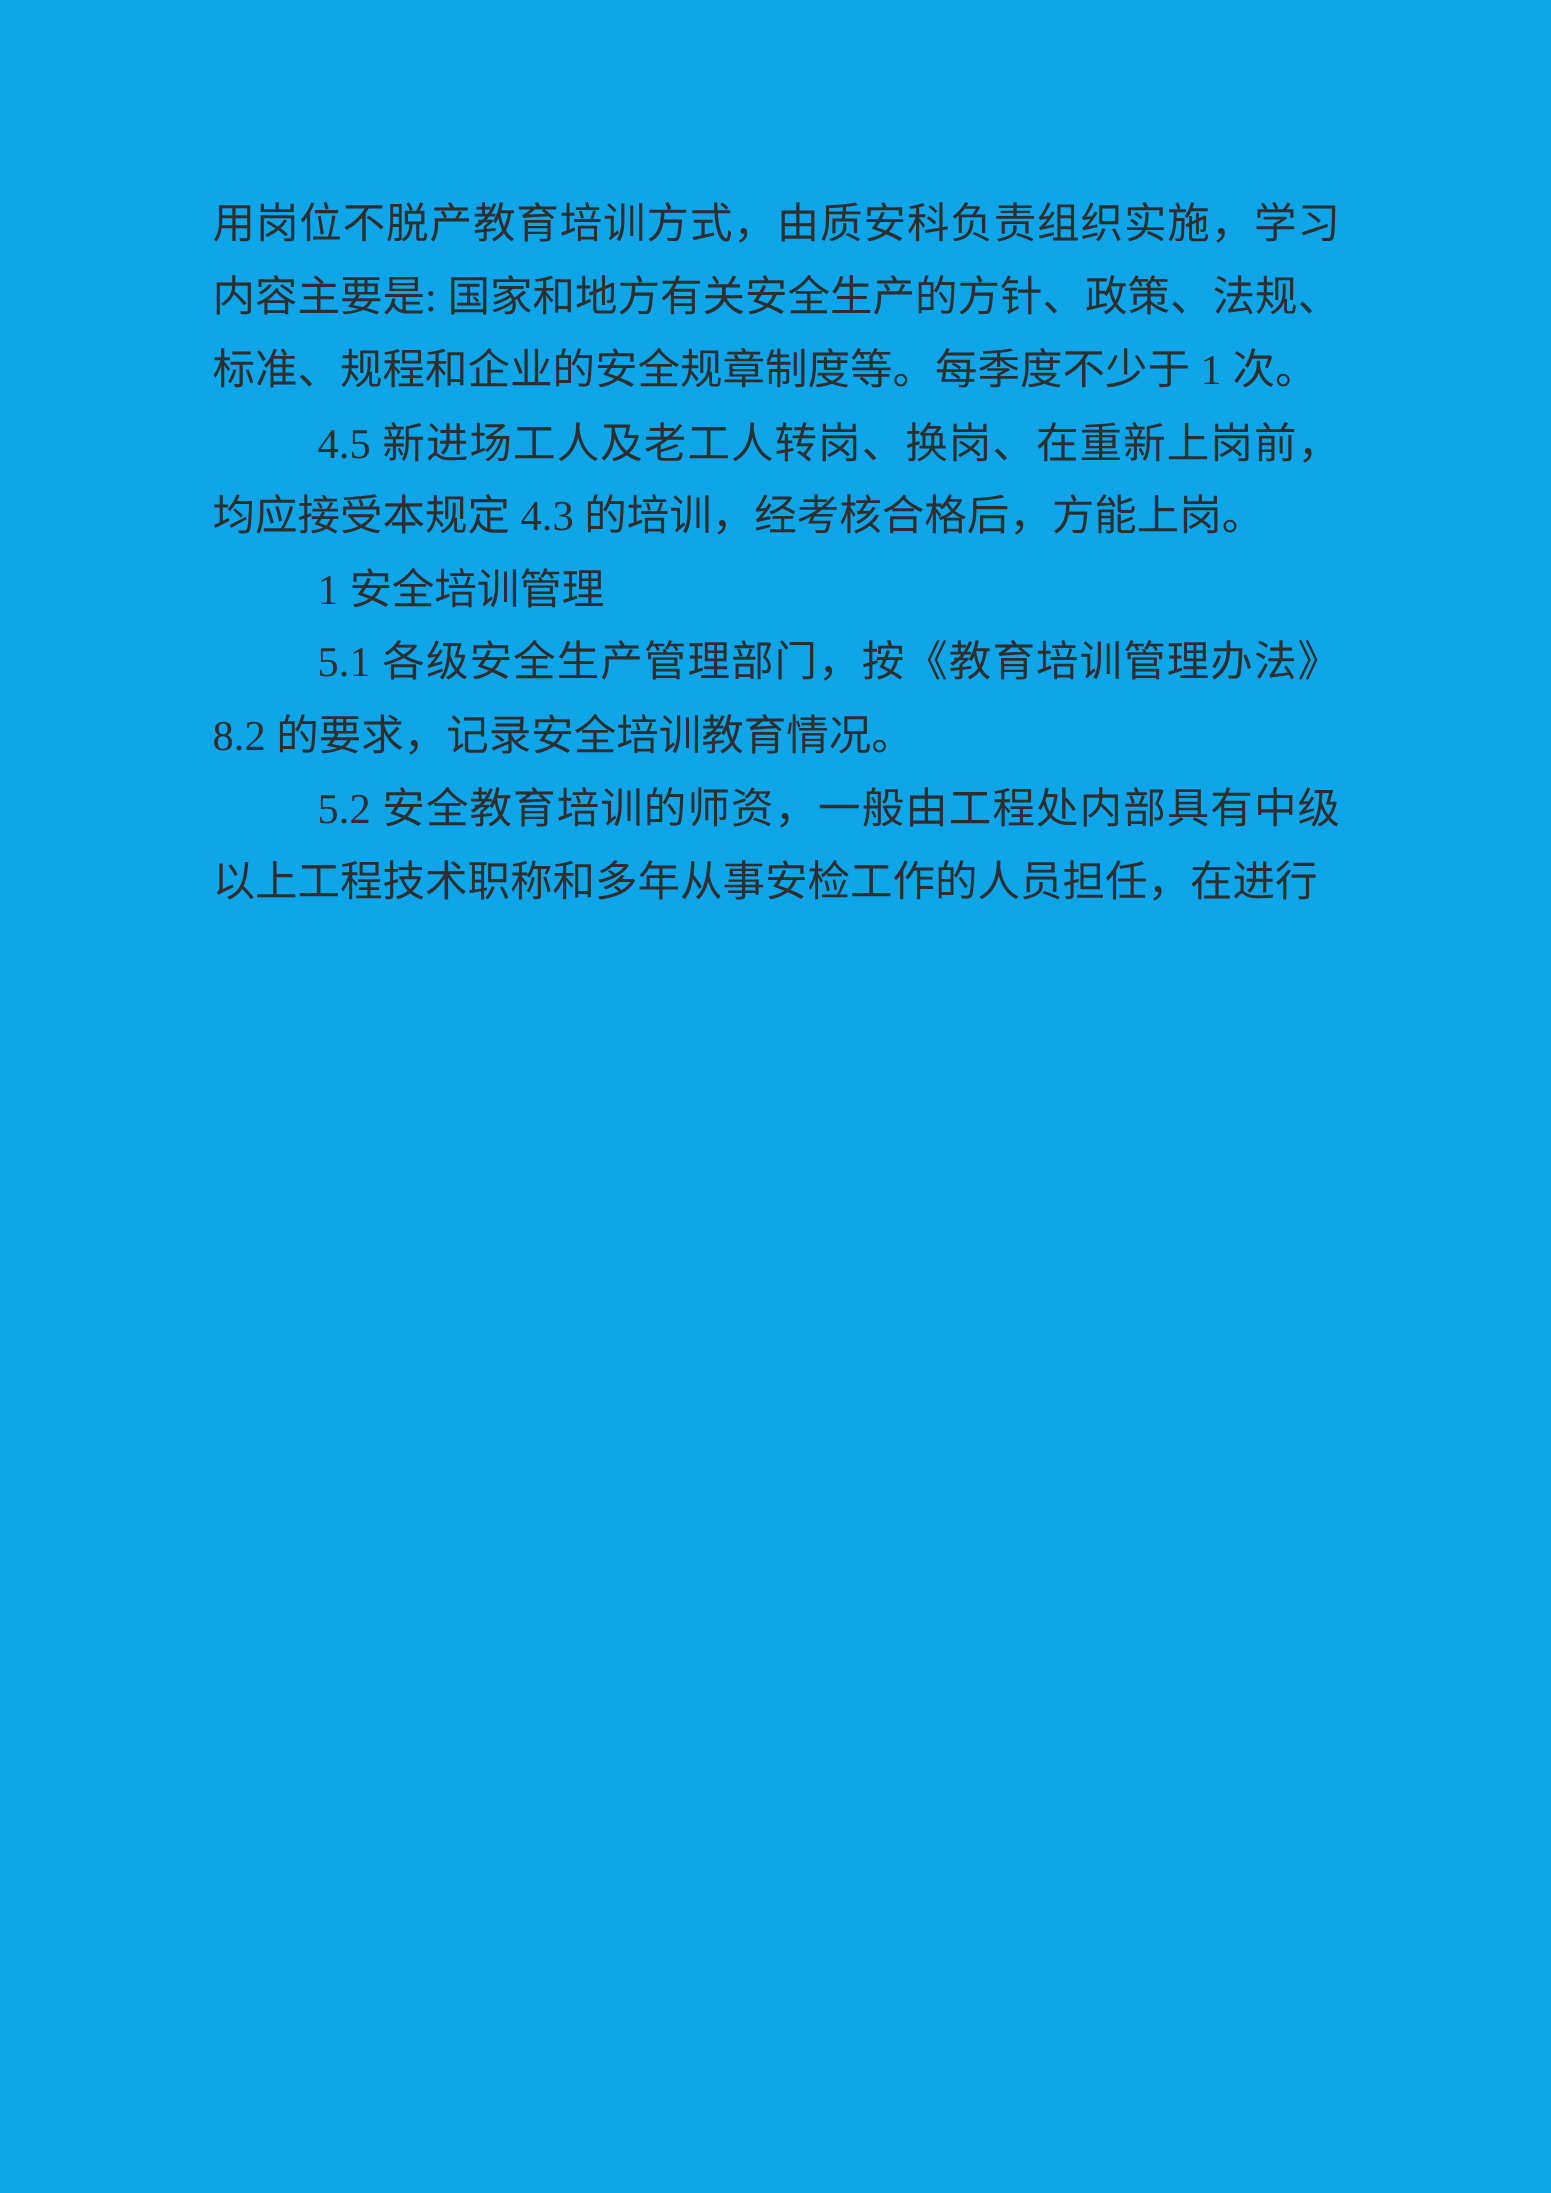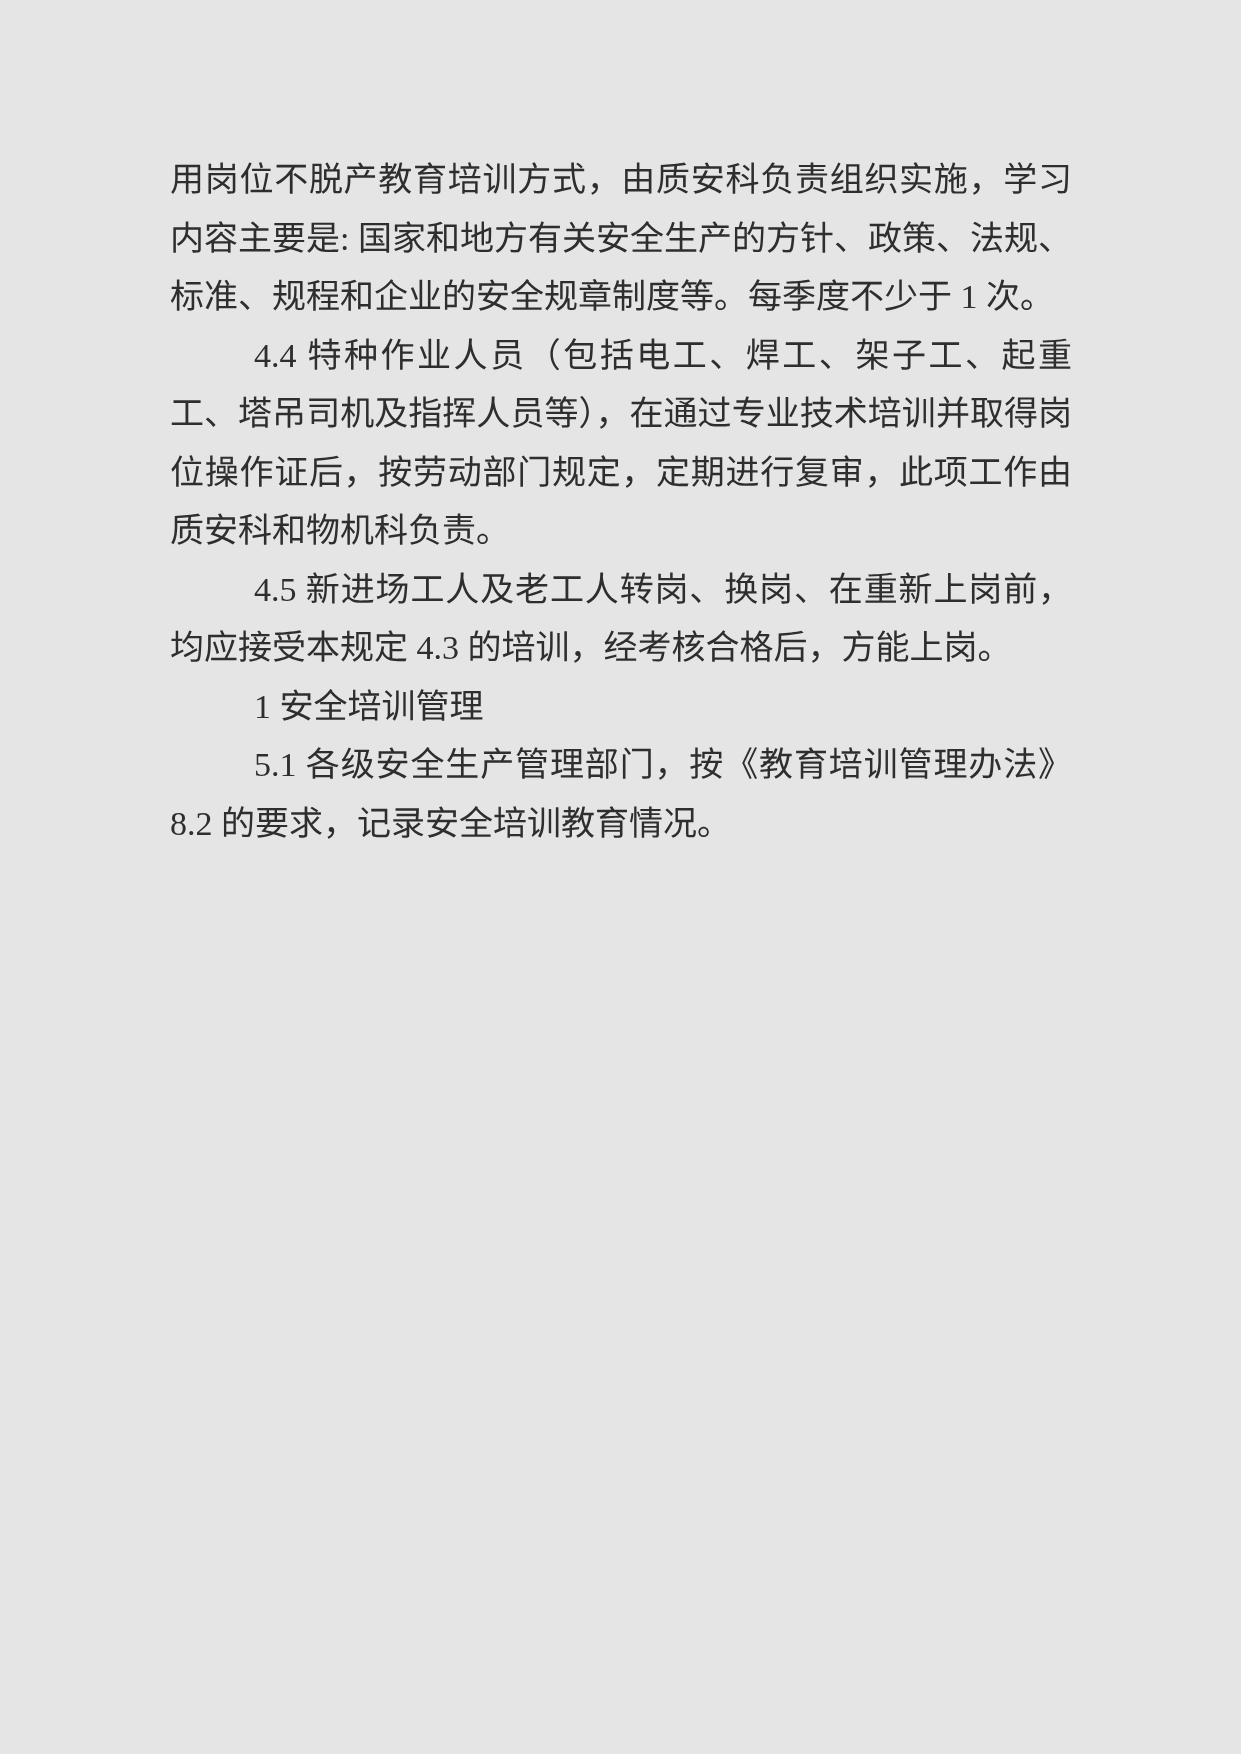--- a/index.html
+++ b/index.html
@@ -4,21 +4,21 @@
 <style>
   html, body {
     margin: 0;
     padding: 0;
     background: #ffffff;
   }
   .page {
     position: relative;
     width: 1241px;
     height: 1754px;
-    background: #e5e5e5;
+    background: #0ea5e9;
     overflow: hidden;
   }
   .text-block {
     position: absolute;
     left: 170px;
     top: 151px;
     width: 902px;
     font-family: "Liberation Serif", "DejaVu Serif", serif;
     font-size: 34px;
     line-height: 58.5px;
@@ -34,18 +34,18 @@
   .text-block p.indent {
     text-indent: 84px;
   }
 </style>
 </head>
 <body>
 
 <div class="page">
   <div class="text-block">
     <p>用岗位不脱产教育培训方式，由质安科负责组织实施，学习内容主要是: 国家和地方有关安全生产的方针、政策、法规、标准、规程和企业的安全规章制度等。每季度不少于 1 次。</p>
-    <p class="indent">4.4 特种作业人员（包括电工、焊工、架子工、起重工、塔吊司机及指挥人员等），在通过专业技术培训并取得岗位操作证后，按劳动部门规定，定期进行复审，此项工作由质安科和物机科负责。</p>
     <p class="indent">4.5 新进场工人及老工人转岗、换岗、在重新上岗前，均应接受本规定 4.3 的培训，经考核合格后，方能上岗。</p>
     <p class="indent">1 安全培训管理</p>
     <p class="indent">5.1 各级安全生产管理部门，按《教育培训管理办法》8.2 的要求，记录安全培训教育情况。</p>
+    <p class="indent">5.2 安全教育培训的师资，一般由工程处内部具有中级以上工程技术职称和多年从事安检工作的人员担任，在进行</p>
   </div>
 </div>
 
 </body></html>

